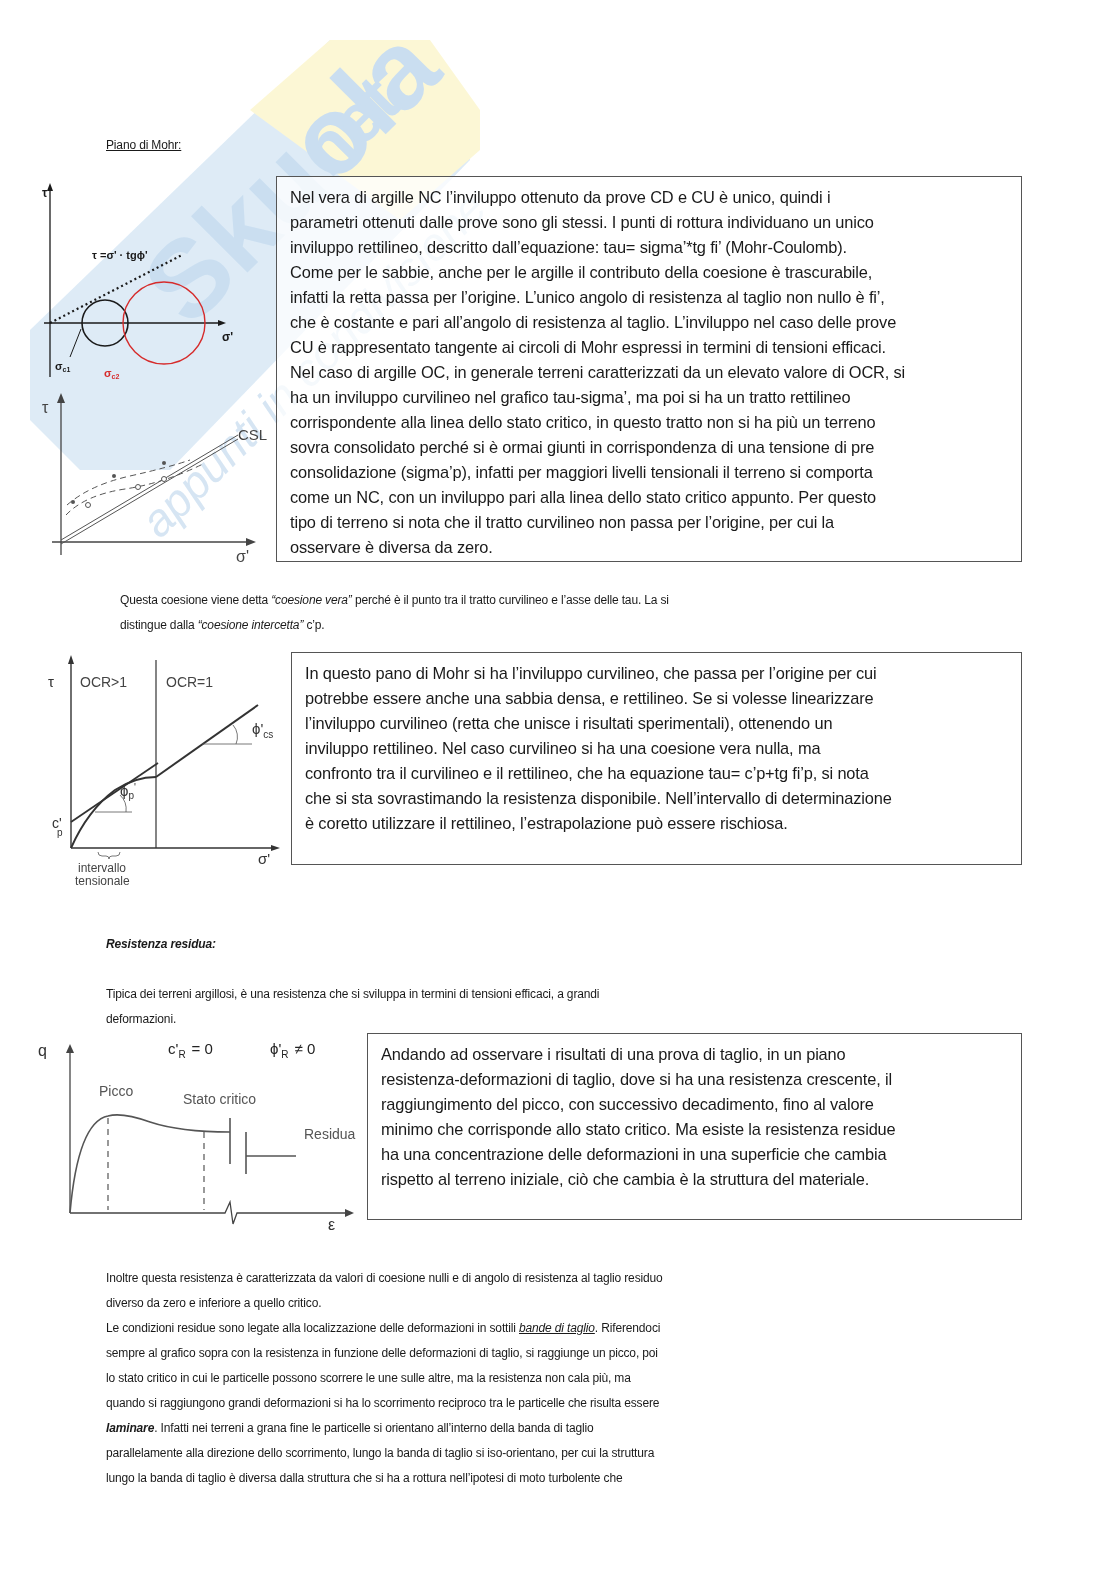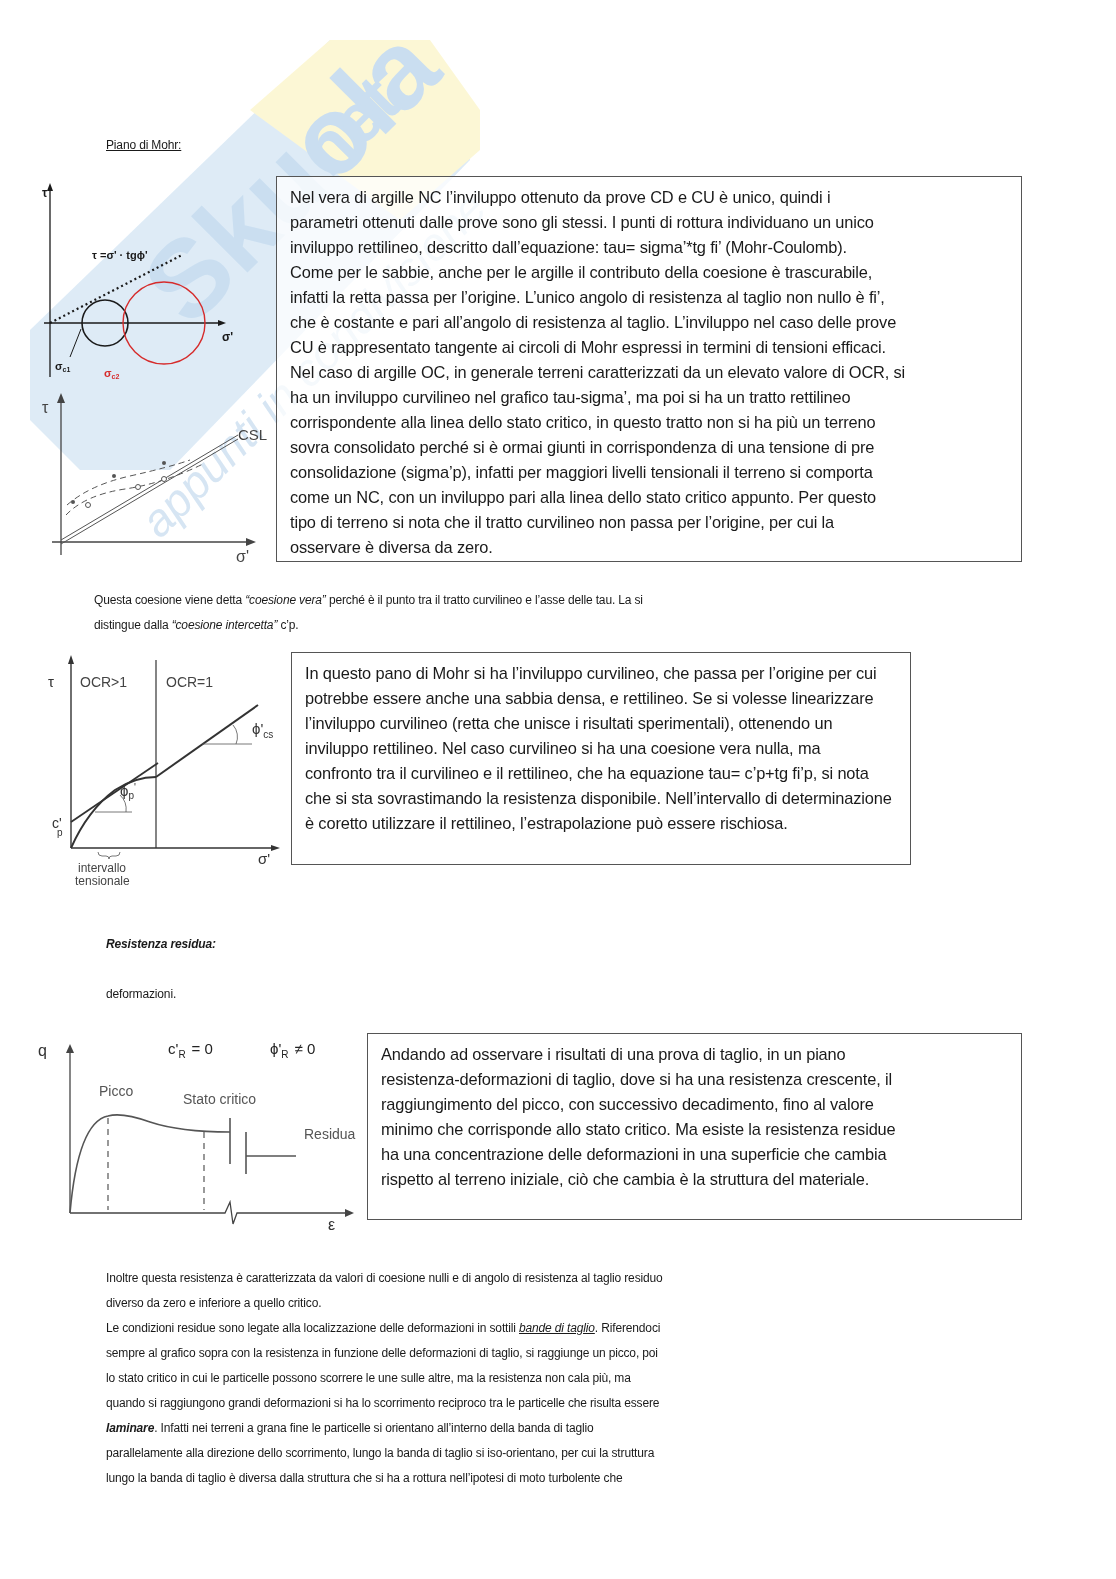--- a/index.html
+++ b/index.html
@@ -79,21 +79,21 @@
       <div>ha un inviluppo curvilineo nel grafico tau-sigma’, ma poi si ha un tratto rettilineo</div>
       <div>corrispondente alla linea dello stato critico, in questo tratto non si ha più un terreno</div>
       <div>sovra consolidato perché si è ormai giunti in corrispondenza di una tensione di pre</div>
       <div>consolidazione (sigma’p), infatti per maggiori livelli tensionali il terreno si comporta</div>
       <div>come un NC, con un inviluppo pari alla linea dello stato critico appunto. Per questo</div>
       <div>tipo di terreno si nota che il tratto curvilineo non passa per l’origine, per cui la</div>
       <div>osservare è diversa da zero.</div>
     </div>
 </div>
 
-<div class="para" style="left:94px; top:588px; width:920px;">
+<div class="para" style="left:120px; top:588px; width:920px;">
   <div><span>Questa coesione viene detta </span><span class="it">“coesione vera”</span><span> perché è il punto tra il tratto curvilineo e l’asse delle tau. La si</span></div>
   <div><span>distingue dalla </span><span class="it">“coesione intercetta”</span><span> c’p.</span></div>
 </div>
 
 <svg class="fig" style="left:40px; top:650px;" width="250" height="235" viewBox="0 0 250 235">
   <line x1="31" y1="198" x2="31" y2="12" stroke="#333" stroke-width="1.4"></line>
   <polygon points="31,5 28,14 34,14" fill="#333"></polygon>
   <text x="8" y="37" font-size="15" fill="#333">τ</text>
   <line x1="31" y1="198" x2="235" y2="198" stroke="#333" stroke-width="1.4"></line>
   <polygon points="240,198 231,195 231,201" fill="#333"></polygon>
@@ -109,35 +109,36 @@
   <text x="212" y="84" font-size="15" fill="#333"><tspan>ϕ'</tspan><tspan font-size="10" dy="4">cs</tspan></text>
   <line x1="55" y1="162" x2="92" y2="162" stroke="#555" stroke-width="0.8"></line>
   <path d="M 86 162 A 20 20 0 0 0 80 145" fill="none" stroke="#555" stroke-width="0.8"></path>
   <text x="80" y="146" font-size="15" fill="#333"><tspan>ϕ</tspan><tspan font-size="10" dy="3">p</tspan><tspan font-size="10" dy="-8">'</tspan></text>
   <text x="12" y="178" font-size="14" fill="#333"><tspan>c'</tspan><tspan font-size="10" x="17" dy="8">p</tspan></text>
   <path d="M 58 202 Q 58 206 62 206 L 66 206 Q 69 206 69 209 Q 69 206 72 206 L 76 206 Q 80 206 80 202" fill="none" stroke="#555" stroke-width="0.8"></path>
   <text x="38" y="222" font-size="12" fill="#444">intervallo</text>
   <text x="35" y="235" font-size="12" fill="#444">tensionale</text>
 </svg>
 
-<div class="box" style="left:291px; top:652px; width:620px; height:213px; padding:8px 0 0 13px;">
+<div class="box" style="left:291px; top:652px; width:731px; height:213px; padding:8px 0 0 13px;">
   <div class="txt" id="box2">
       <div>In questo pano di Mohr si ha l’inviluppo curvilineo, che passa per l’origine per cui</div>
       <div>potrebbe essere anche una sabbia densa, e rettilineo. Se si volesse linearizzare</div>
       <div>l’inviluppo curvilineo (retta che unisce i risultati sperimentali), ottenendo un</div>
       <div>inviluppo rettilineo. Nel caso curvilineo si ha una coesione vera nulla, ma</div>
       <div>confronto tra il curvilineo e il rettilineo, che ha equazione tau= c’p+tg fi’p, si nota</div>
       <div>che si sta sovrastimando la resistenza disponibile. Nell’intervallo di determinazione</div>
       <div>è coretto utilizzare il rettilineo, l’estrapolazione può essere rischiosa.</div>
     </div>
 </div>
 
 <div class="para bi" style="left:106px; top:932px;">Resistenza residua:</div>
 
 <div class="para" style="left:106px; top:982px; width:920px;">
+  <div>Tipica dei terreni argillosi, è una resistenza che si sviluppa in termini di tensioni efficaci, a grandi</div>
   <div>deformazioni.</div>
 </div>
 
 <svg class="fig" style="left:30px; top:1032px;" width="340" height="200" viewBox="0 0 340 200">
   <text x="8" y="24" font-size="16" fill="#333">q</text>
   <line x1="40" y1="181" x2="40" y2="18" stroke="#444" stroke-width="1.3"></line>
   <polygon points="40,12 36,21 44,21" fill="#444"></polygon>
   <polyline points="40,181 195,181 200,170 203,192 207,181 318,181" fill="none" stroke="#444" stroke-width="1.3"></polyline>
   <polygon points="324,181 315,177 315,185" fill="#444"></polygon>
   <text x="298" y="198" font-size="16" fill="#333">ε</text>

